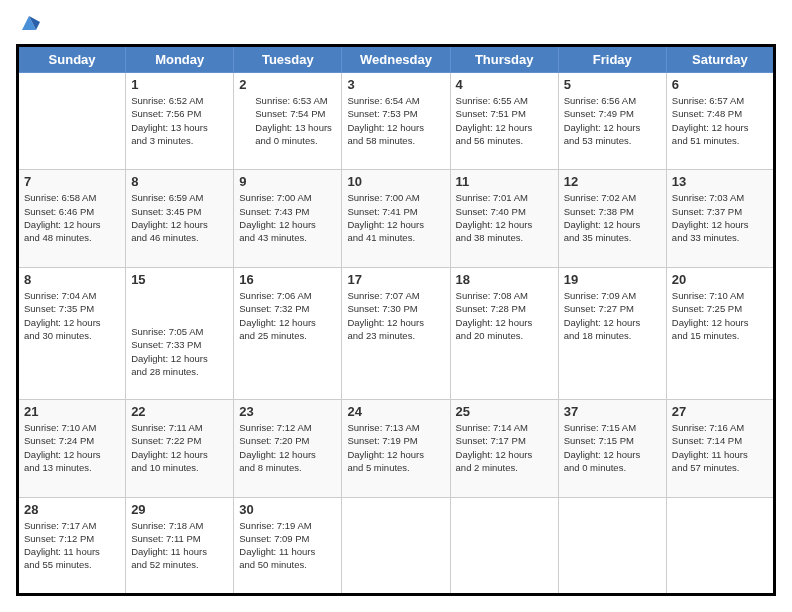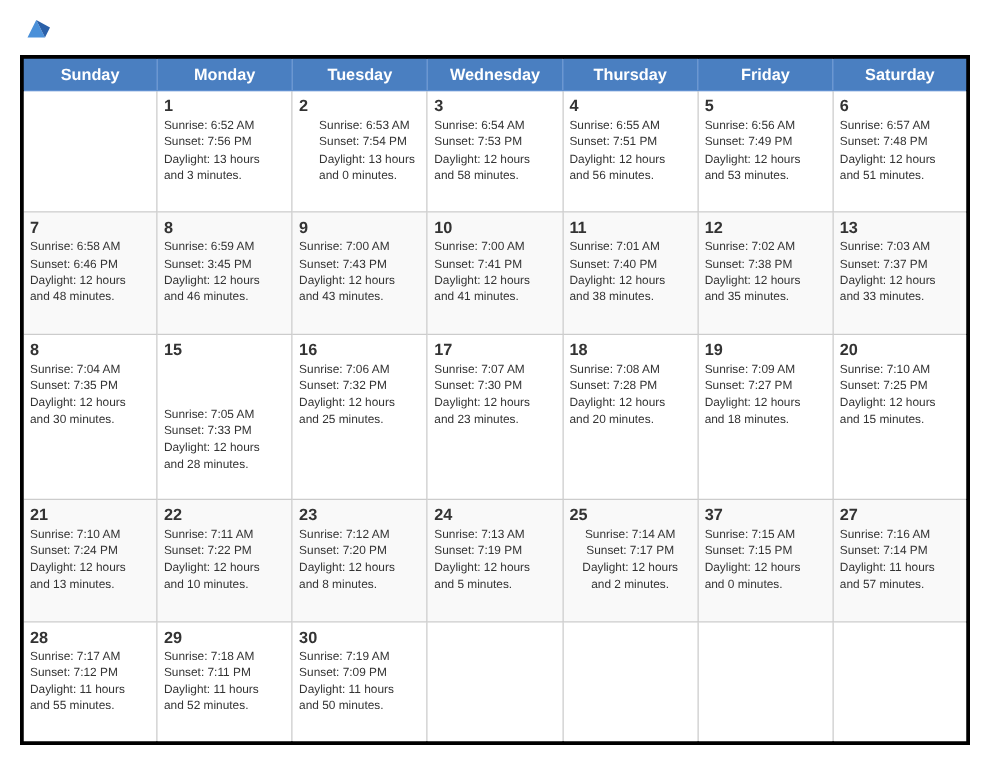--- a/index.html
+++ b/index.html
@@ -295,21 +295,21 @@
           </td>
           <td>
             <span class="day-num">24</span>
             <div class="day-info" style="white-space: pre-line;">Sunrise: 7:13 AM
 Sunset: 7:19 PM
 Daylight: 12 hours
 and 5 minutes.</div>
           </td>
           <td>
             <span class="day-num">25</span>
-            <div class="day-info" style="white-space: pre-line; text-align: center;">Sunrise: 7:14 AM
+            <div class="day-info" style="white-space: pre-line;">Sunrise: 7:14 AM
 Sunset: 7:17 PM
 Daylight: 12 hours
 and 2 minutes.</div>
           </td>
           <td>
             <span class="day-num">37</span>
             <div class="day-info" style="white-space: pre-line;">Sunrise: 7:15 AM
 Sunset: 7:15 PM
 Daylight: 12 hours
 and 0 minutes.</div>

